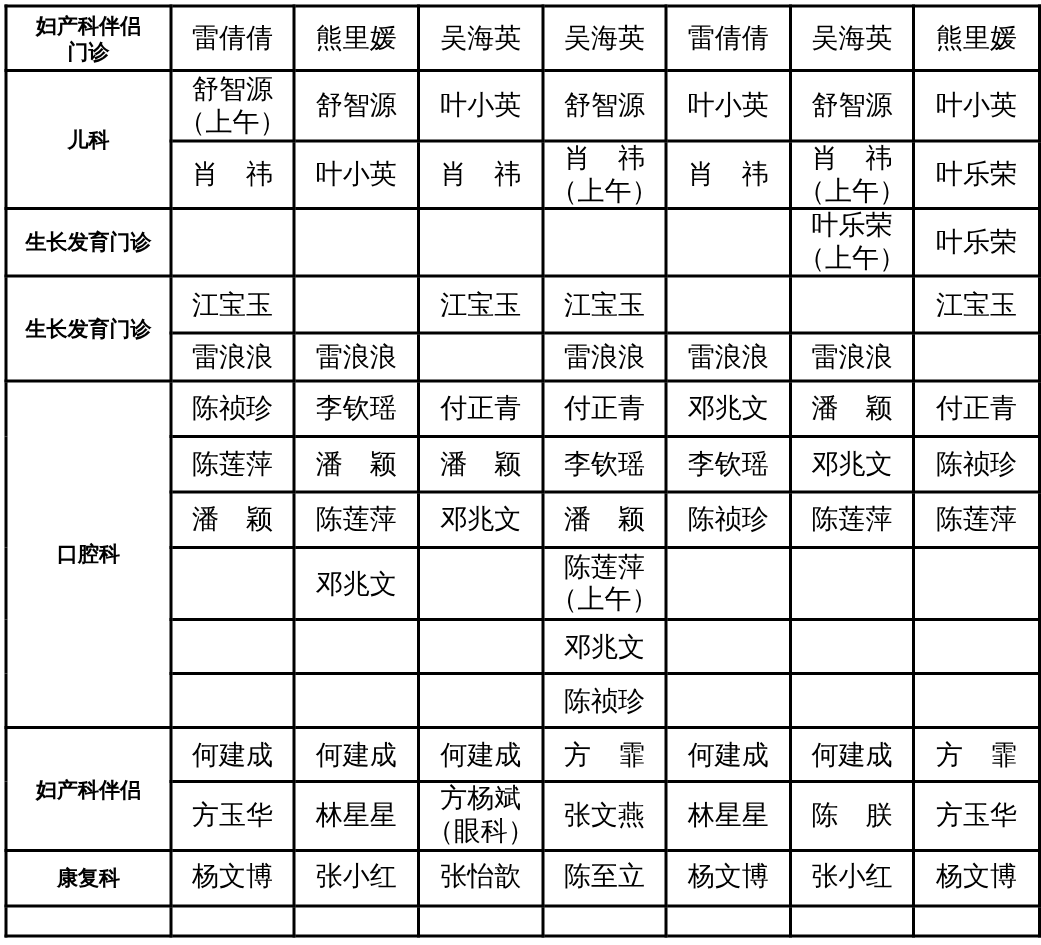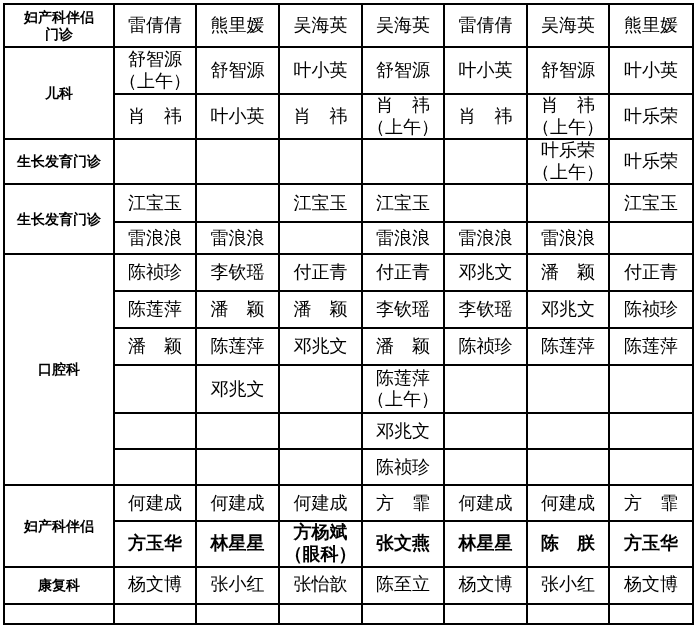--- a/index.html
+++ b/index.html
@@ -175,21 +175,21 @@
         <tr style="height: 36px;">
           <td class="dept" rowspan="2">妇产科伴侣</td>
           <td class="name">何建成</td>
           <td class="name">何建成</td>
           <td class="name">何建成</td>
           <td class="name">方　霏</td>
           <td class="name">何建成</td>
           <td class="name">何建成</td>
           <td class="name">方　霏</td>
         </tr>
-        <tr style="height: 30px; font-weight: bold;">
+        <tr style="height: 30px;">
           <td class="name">方玉华</td>
           <td class="name">林星星</td>
           <td class="name">方杨斌
 （眼科）</td>
           <td class="name">张文燕</td>
           <td class="name">林星星</td>
           <td class="name">陈　朕</td>
           <td class="name">方玉华</td>
         </tr>
         <tr style="height: 37px;">

